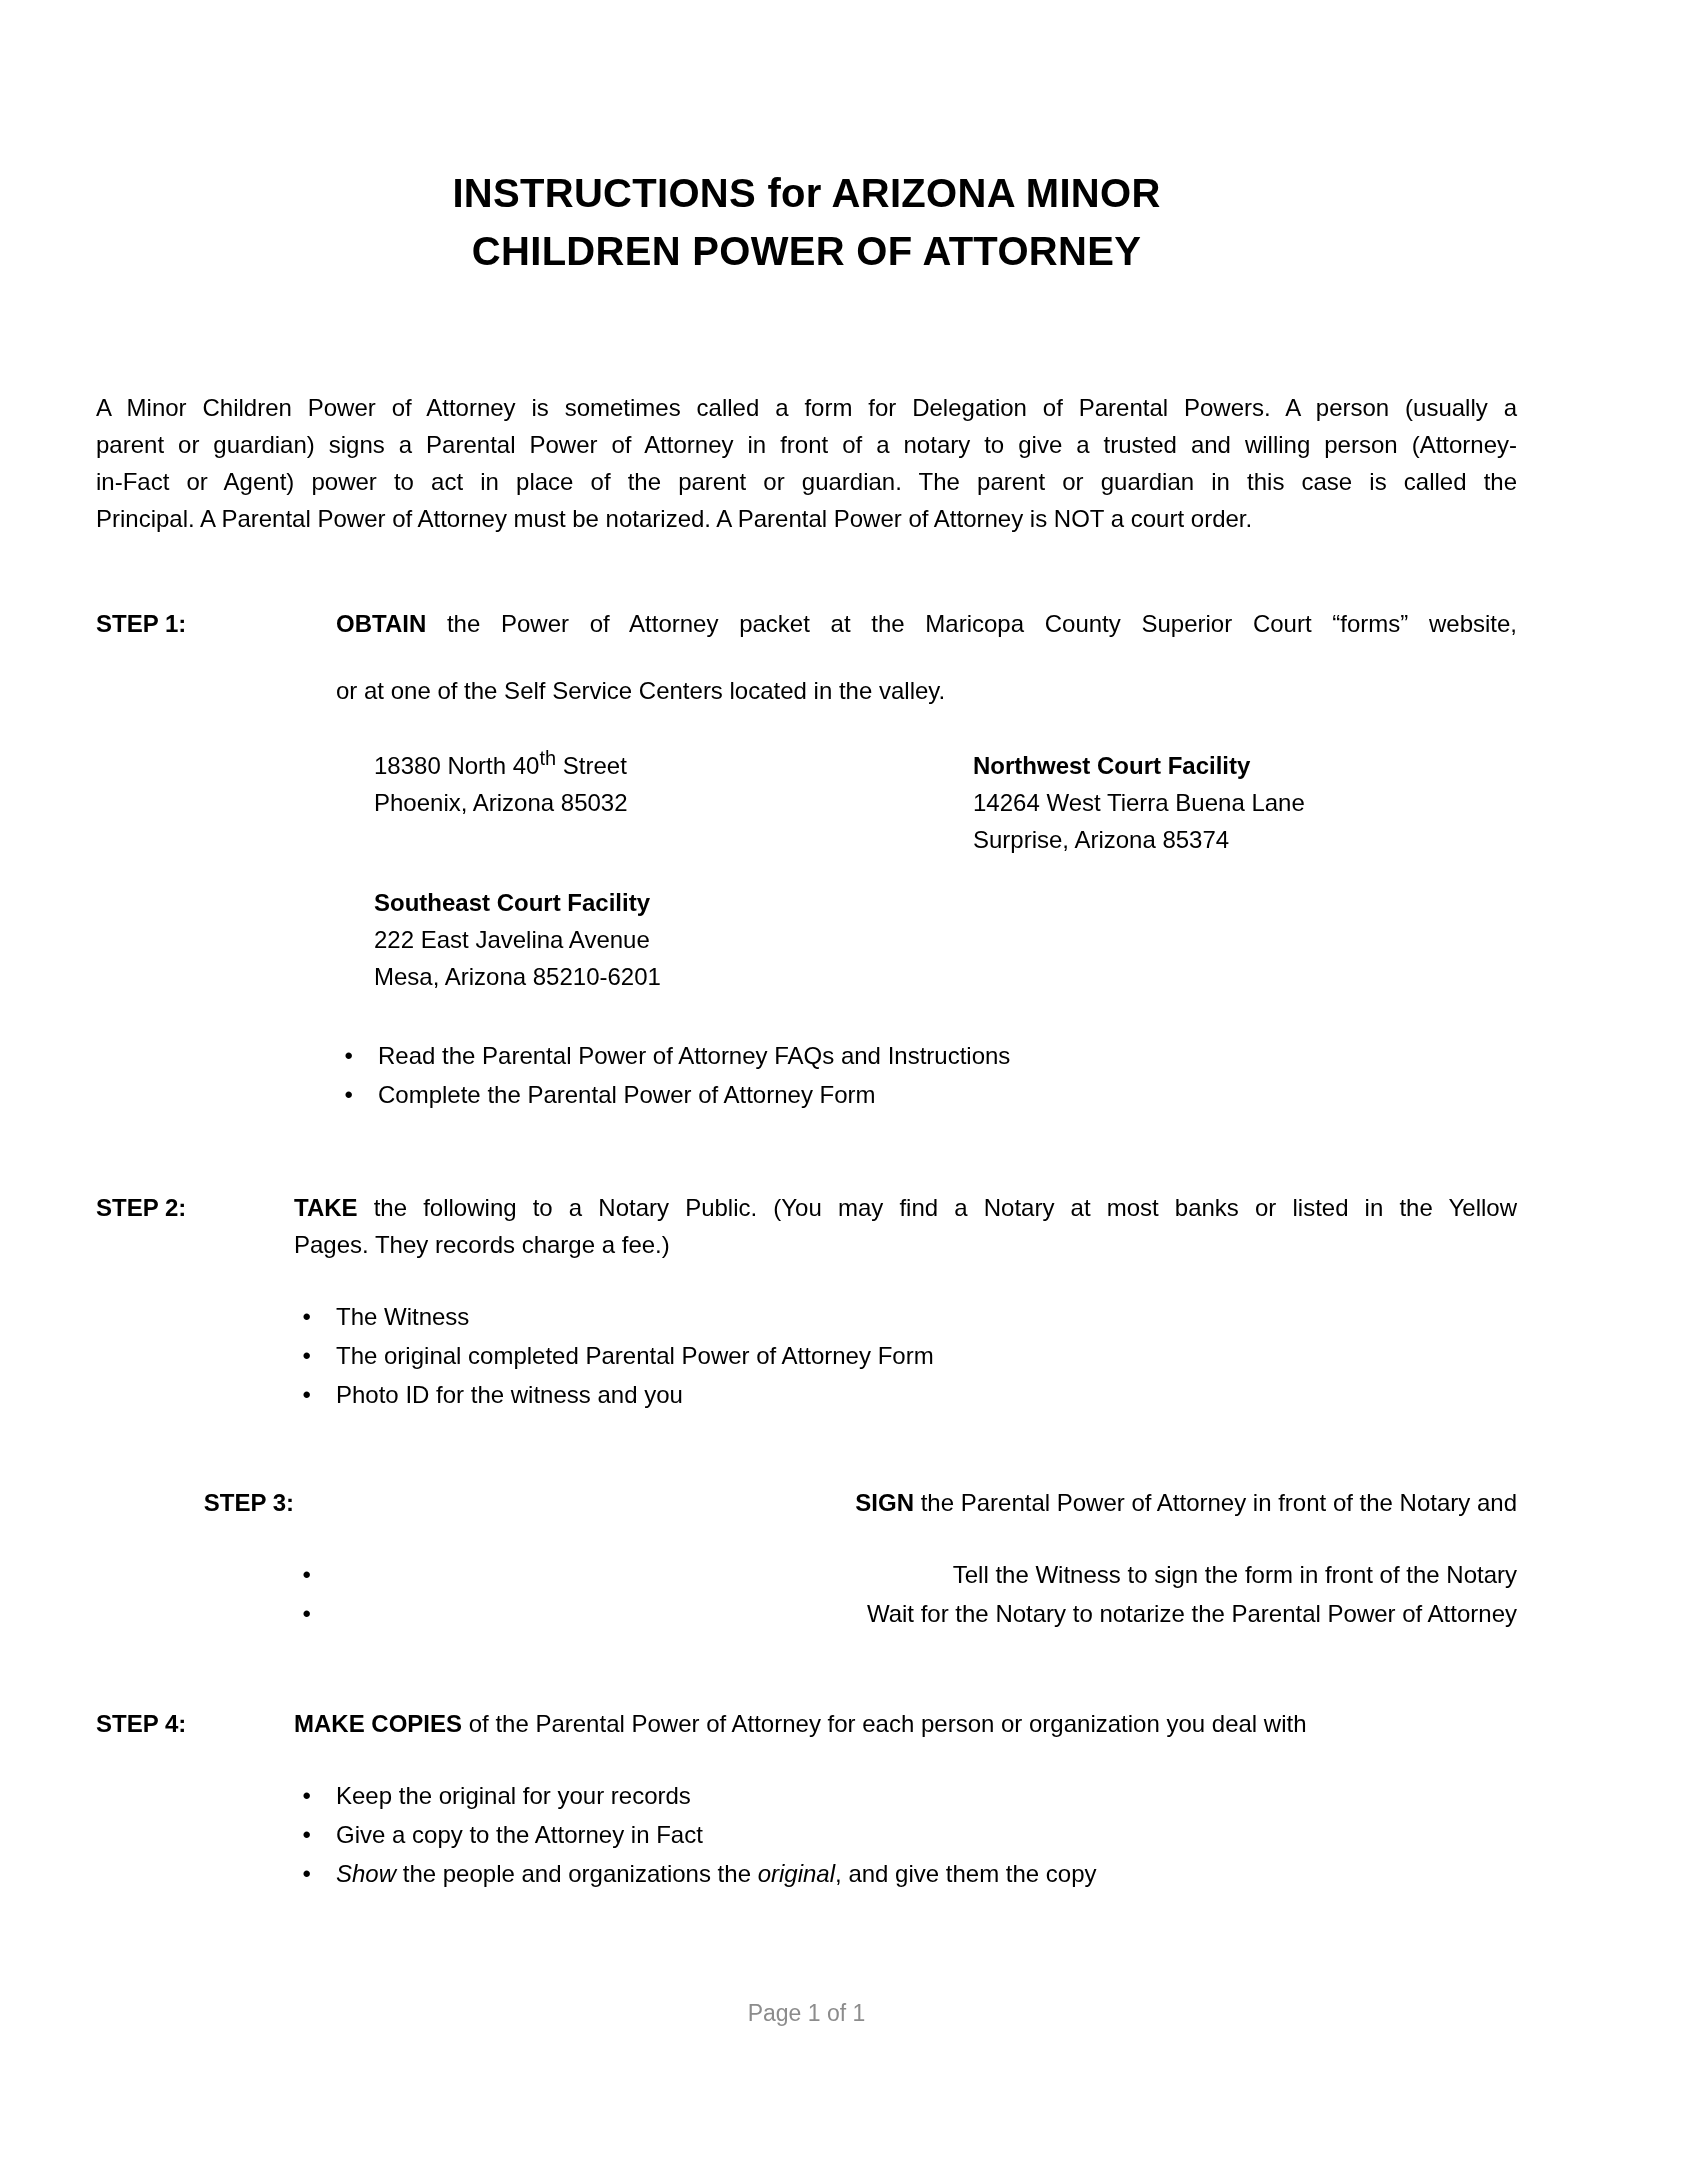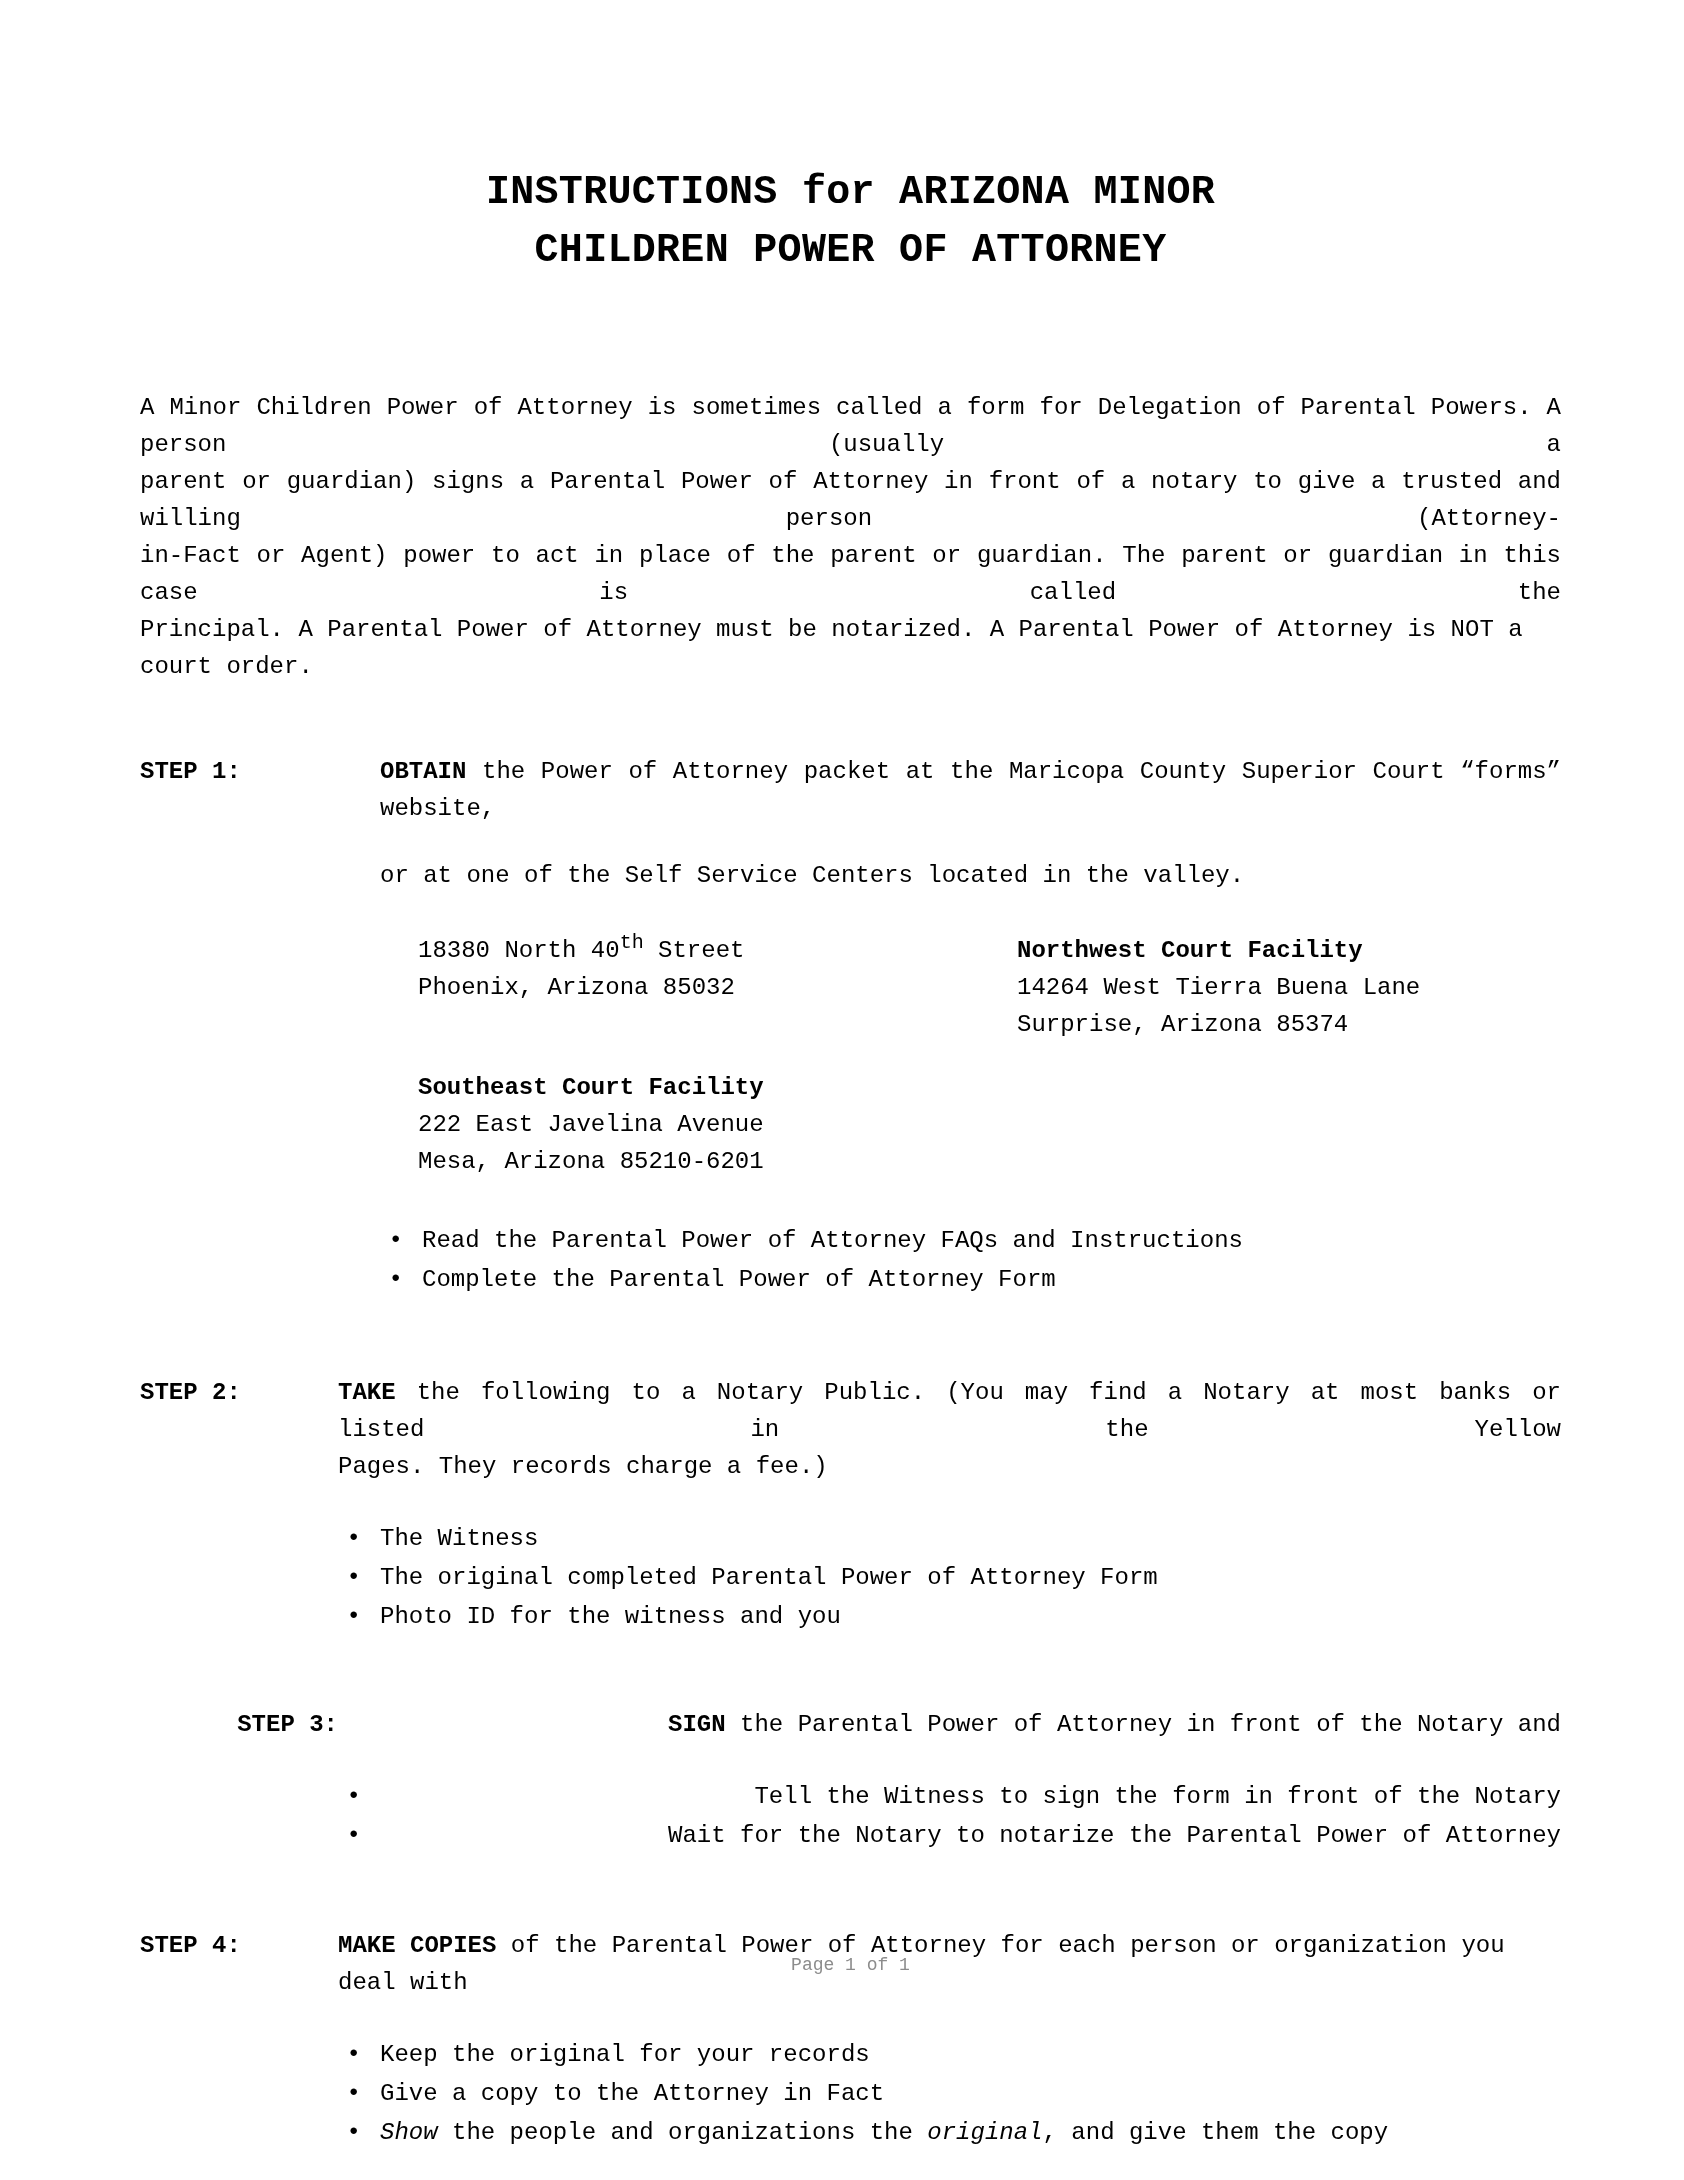--- a/index.html
+++ b/index.html
@@ -2,25 +2,24 @@
 <html style="font-size:13.6px"><head>
 <meta charset="utf-8">
 <style>
   html, body { margin: 0; padding: 0; background: #ffffff; }
   .page {
     position: relative;
     width: 1613px;
     height: 2181px;
     background: #ffffff;
     color: #000000;
-    font-family: Liberation Mono, monospace;
+    font-family: Liberation Sans, sans-serif;
     font-size: 24px;
     line-height: 37px;
     overflow: hidden;
-    margin-left: 44px;
   }
   .content { padding: 0 96px; }
 
   .title {
     margin: 0;
     padding-top: 164px;
     text-align: center;
     font-size: 40px;
     line-height: 58px;
     font-weight: 700;
@@ -59,26 +58,26 @@
 
   .bullets { list-style: none; margin: 34px 0 0 0; padding: 0; }
   .bullets.first { margin-top: 41px; }
   .bullets li { position: relative; padding-left: 42px; line-height: 39px; }
   .bullets li::before { content: "\2022"; position: absolute; left: 8.5px; }
 
   .it { font-style: italic; }
 
   .footer {
     position: absolute;
-    top: 1947px;
+    top: 1995px;
     left: 0;
     width: 100%;
     text-align: center;
     color: #8c8c8c;
-    font-size: 18px;
+    font-size: 23px;
   }
 </style>
 </head>
 <body>
 
 <div class="page">
   <div class="content">
 
     <h1 class="title">
       <span class="tline">INSTRUCTIONS for ARIZONA MINOR</span>

